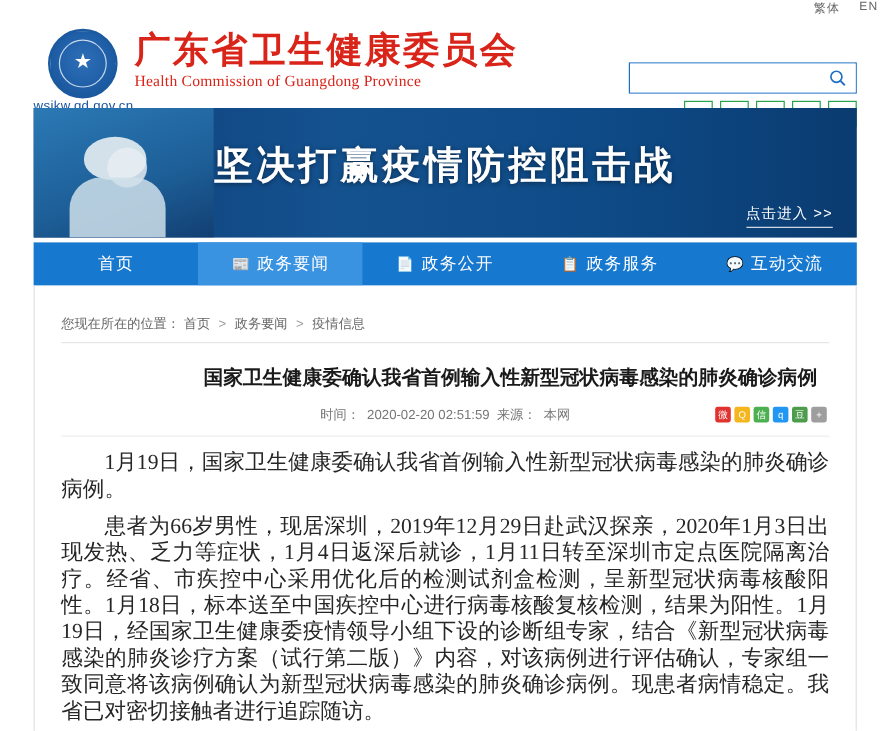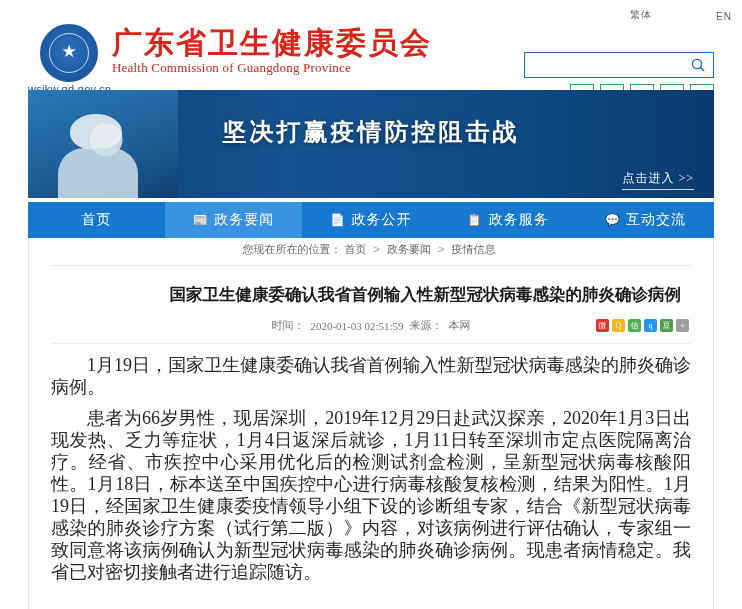--- a/index.html
+++ b/index.html
@@ -16,26 +16,25 @@
     width: 742px;
     height: 609px;
     background: #ffffff;
   }
 
   
   .topbar {
     height: 22px;
     background: #ffffff;
     display: flex;
-    align-items: flex-end;
+    align-items: flex-start;
     justify-content: flex-end;
     padding-right: 10px;
     font-size: 10px;
     color: #555;
-    gap: 48px;
   }
   .topbar .tb-item {
     margin-left: 16px;
     color: #666;
     letter-spacing: 1px;
   }
 
   
   .header {
     position: relative;
@@ -193,37 +192,36 @@
     border-radius: 26px 26px 0 0;
     background: #cfe0ea;
     opacity: 0.85;
   }
   .banner-title {
     position: absolute;
     left: 0; right: 0;
     top: 26px;
     text-align: center;
     color: #ffffff;
-    font-size: 24px;
+    font-size: 32px;
     font-weight: bold;
     letter-spacing: 3px;
     font-family: "Liberation Serif", serif;
     text-shadow: 0 1px 4px rgba(0,0,0,0.45);
   }
   .banner-link {
     position: absolute;
     right: 20px;
     bottom: 8px;
     color: #ffffff;
     font-size: 12px;
     letter-spacing: 1px;
     border-bottom: 1px solid rgba(255,255,255,0.8);
     padding-bottom: 2px;
     cursor: pointer;
-    font-family: Liberation Serif, serif;
   }
 
   
   .nav {
     margin: 4px 28px 0 28px;
     height: 36px;
     background: #1678cf;
     display: flex;
     align-items: stretch;
   }
@@ -247,24 +245,24 @@
   .content {
     margin: 0 28px;
     border: 1px solid #e2e2e2;
     border-top: none;
     background: #ffffff;
     height: 384px;
     padding: 0 22px;
     position: relative;
   }
   .breadcrumb {
-    text-align: center;
+    text-align: left;
     font-size: 11px;
     color: #666;
-    padding: 4px 4px 8px 0;
+    padding: 24px 4px 8px 0;
   }
   .breadcrumb a { color: #666; text-decoration: none; cursor: pointer; }
   .breadcrumb .sep { margin: 0 4px; color: #999; }
   .hr-line {
     height: 1px;
     background: #e6e6e6;
     margin: 0 0 0 0;
   }
   .article-title {
     text-align: right;
@@ -277,21 +275,20 @@
   }
   .meta {
     display: flex;
     align-items: center;
     justify-content: center;
     font-size: 11px;
     color: #777;
     padding-bottom: 6px;
     gap: 6px;
     position: relative;
-    font-family: Liberation Serif, serif;
   }
   .meta .m-label { color: #777; }
   .meta .m-val { color: #777; }
   .share {
     position: absolute;
     right: 2px;
     display: flex;
     gap: 3px;
   }
   .share span {
@@ -396,21 +393,21 @@
       <a>政务要闻</a>
       <span class="sep">&gt;</span>
       <a>疫情信息</a>
     </div>
     <div class="hr-line"></div>
 
     <div class="article-title">国家卫生健康委确认我省首例输入性新型冠状病毒感染的肺炎确诊病例</div>
 
     <div class="meta">
       <span class="m-label">时间：</span>
-      <span class="m-val">2020-01-03 02:51:59</span>
+      <span class="m-val">2020-02-20 02:51:59</span>
       <span class="m-label">来源：</span>
       <span class="m-val">本网</span>
 
       <span class="share">
         <span style="background:#e0322f">微</span>
         <span style="background:#f5b51c">Q</span>
         <span style="background:#4caf50">信</span>
         <span style="background:#2196f3">q</span>
         <span style="background:#4c9c4c">豆</span>
         <span style="background:#9e9e9e">+</span>

